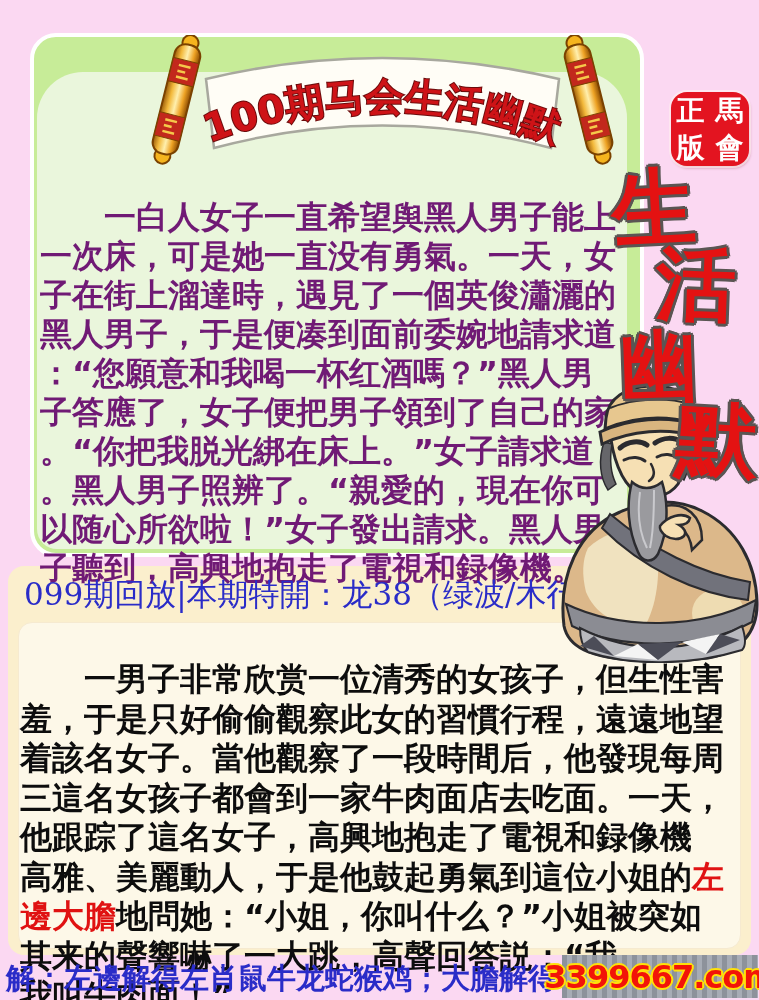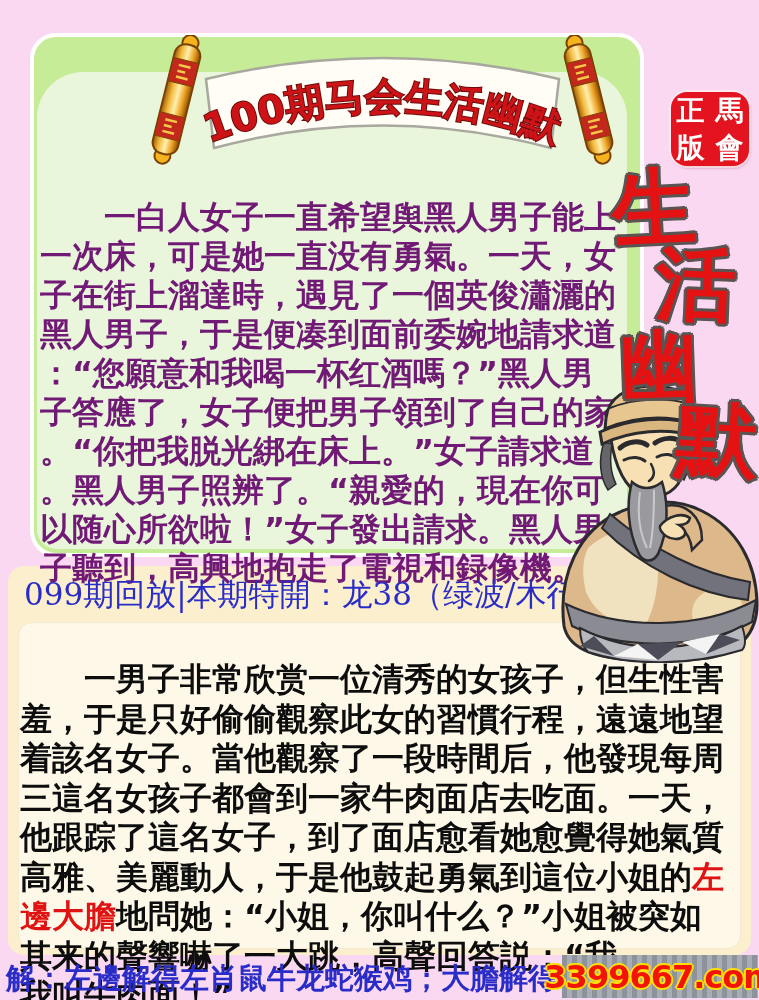--- a/index.html
+++ b/index.html
@@ -188,20 +188,20 @@
 
 <div class="box2">
   <div class="box2-inner"></div>
 </div>
 <div class="header2">099期回放|本期特開：龙38（绿波/木行）</div>
 
 <p class="story2"><span>　　一男子非常欣赏一位清秀的女孩子，但生性害
 羞，于是只好偷偷觀察此女的習慣行程，遠遠地望
 着該名女子。當他觀察了一段時間后，他發現每周
 三這名女孩子都會到一家牛肉面店去吃面。一天，
-他跟踪了這名女子，到了面店愈看她愈覺得她氣質
+他跟踪了這名女子，高興地抱走了電視和録像機
 高雅、美麗動人，于是他鼓起勇氣到這位小姐的</span><span class="red">左
 邊大膽</span><span>地問她：“小姐，你叫什么？”小姐被突如
 其来的聲響嚇了一大跳，高聲回答説：“我......
 我叫牛肉面！”</span></p>
 
 <div class="footer-solution">解：左邊解得左肖鼠牛龙蛇猴鸡；大膽解得:</div>
 <div class="footer-site">3399667.com</div>
 
 </body></html>

